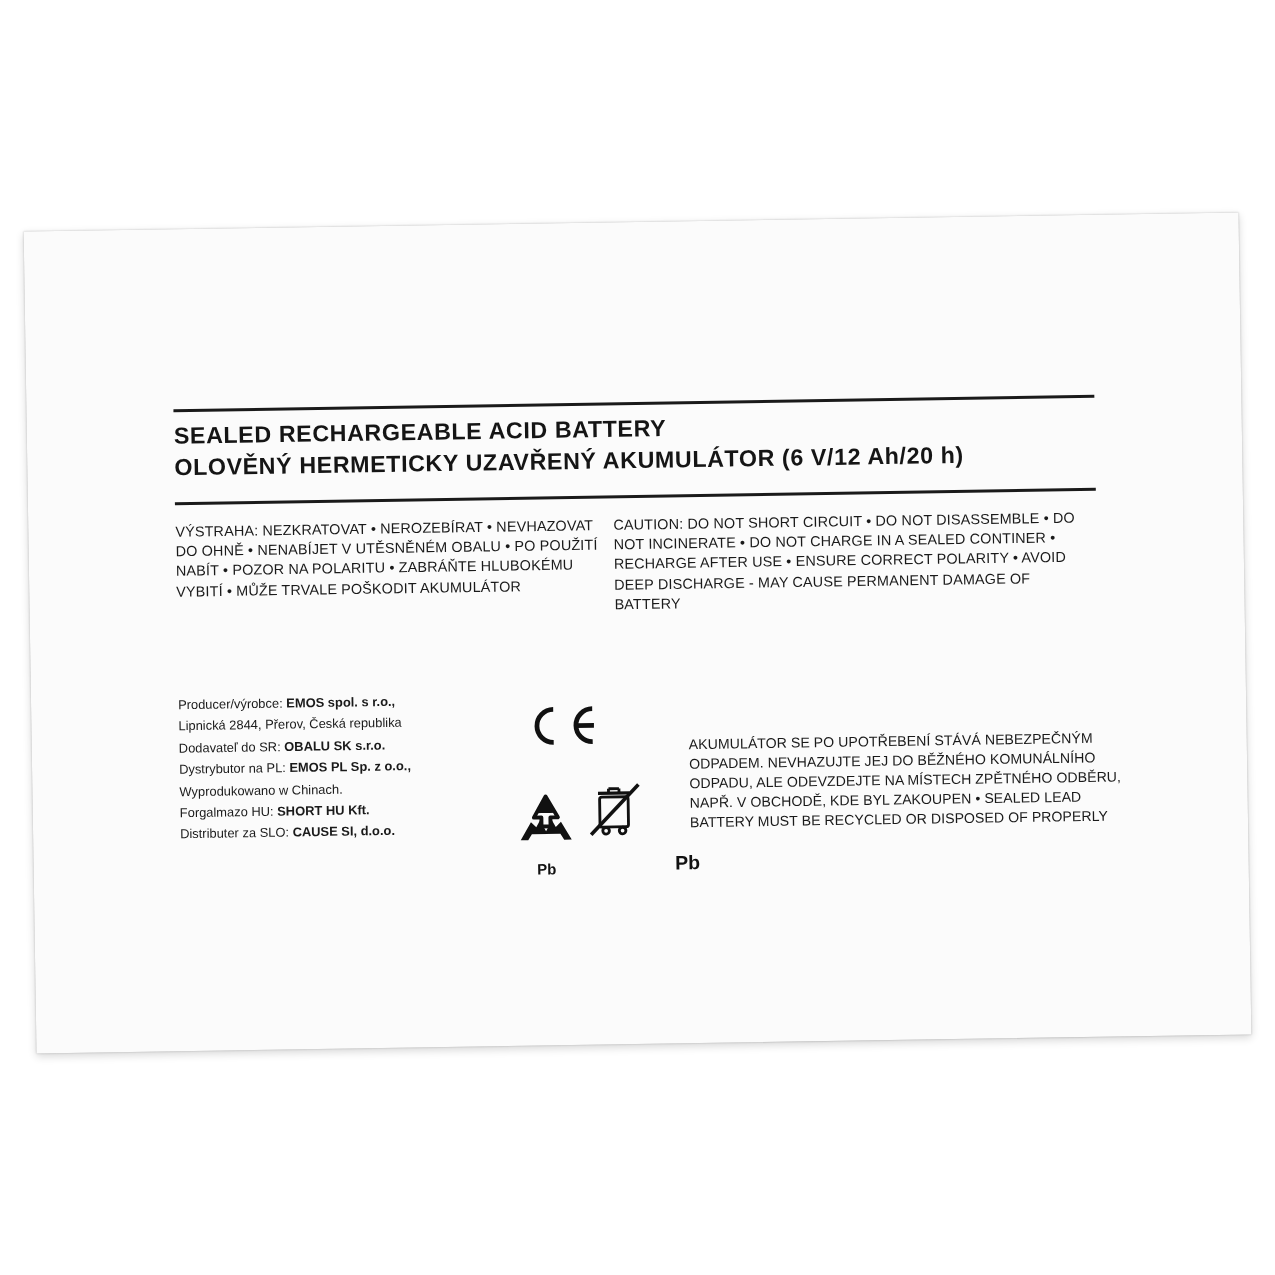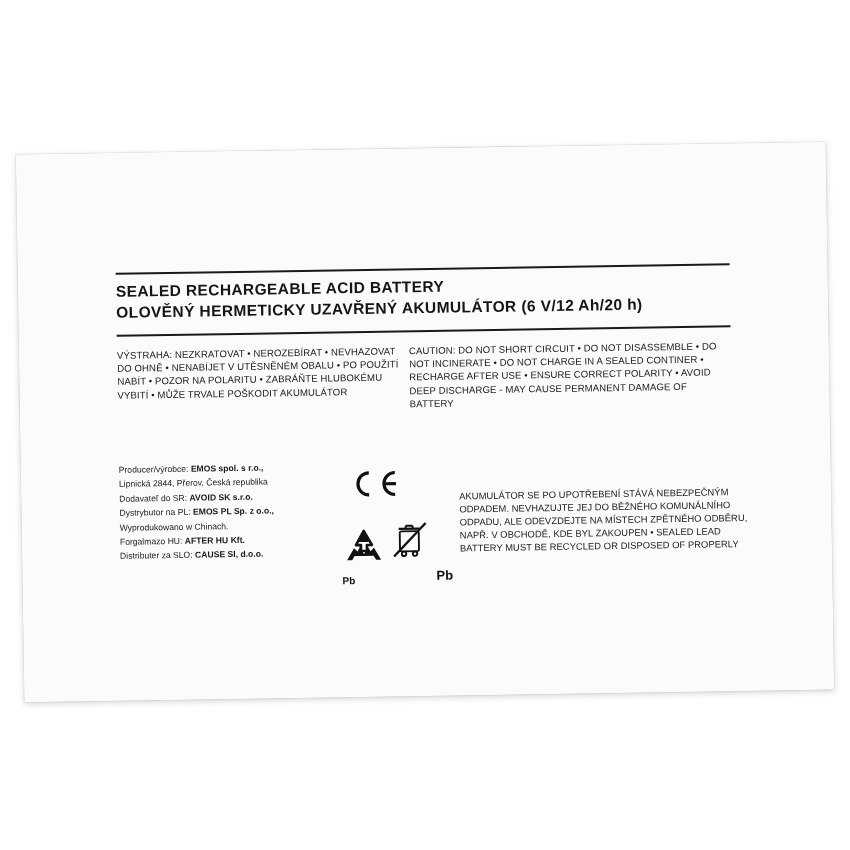--- a/index.html
+++ b/index.html
@@ -96,21 +96,21 @@
 
   .recycle-group {
     position: absolute;
     top: 58px;
   }
   #recycle-1 { left: 2px; }
   .pb-text {
     position: absolute;
     top: 48px;
     width: 44px;
-    text-align: left;
+    text-align: center;
     font-size: 11px;
     font-weight: bold;
     color: #111;
   }
   #pb-1 { left: 0px; font-size: 10px; }
   #pb-2 { left: 48px; font-size: 13px; }
 
   #bin-symbol {
     position: absolute;
     left: 48px;
@@ -142,24 +142,24 @@
     </div>
 
     <div class="rule" id="rule-bottom"></div>
 
     <div class="warn-col" id="warn-cz">VÝSTRAHA: NEZKRATOVAT • NEROZEBÍRAT • NEVHAZOVAT DO OHNĚ • NENABÍJET V UTĚSNĚNÉM OBALU • PO POUŽITÍ NABÍT • POZOR NA POLARITU • ZABRÁŇTE HLUBOKÉMU VYBITÍ • MŮŽE TRVALE POŠKODIT AKUMULÁTOR</div>
     <div class="warn-col" id="warn-en">CAUTION: DO NOT SHORT CIRCUIT • DO NOT DISASSEMBLE • DO NOT INCINERATE • DO NOT CHARGE IN A SEALED CONTINER • RECHARGE AFTER USE • ENSURE CORRECT POLARITY • AVOID DEEP DISCHARGE - MAY CAUSE PERMANENT DAMAGE OF BATTERY</div>
 
     <div id="producer-block">
       <div class="producer-line"><span>Producer/výrobce: </span><span class="strong">EMOS spol. s r.o.,</span></div>
       <div class="producer-line"><span>Lipnická 2844, Přerov, Česká republika</span></div>
-      <div class="producer-line"><span>Dodavateľ do SR: </span><span class="strong">AVOID SK s.r.o.</span></div>
+      <div class="producer-line"><span>Dodavateľ do SR: </span><span class="strong">OBALU SK s.r.o.</span></div>
       <div class="producer-line"><span>Dystrybutor na PL: </span><span class="strong">EMOS PL Sp. z o.o.,</span></div>
       <div class="producer-line"><span>Wyprodukowano w Chinach.</span></div>
-      <div class="producer-line"><span>Forgalmazo HU: </span><span class="strong">AFTER HU Kft.</span></div>
+      <div class="producer-line"><span>Forgalmazo HU: </span><span class="strong">SHORT HU Kft.</span></div>
       <div class="producer-line"><span>Distributer za SLO: </span><span class="strong">CAUSE SI, d.o.o.</span></div>
     </div>
 
     <div id="symbols">
 
       <div id="ce-mark">
         <svg width="58" height="30" viewBox="0 0 58 30">
           <path d="M22 4 A11 11 0 1 0 22 26" fill="none" stroke="#111" stroke-width="3.2"></path>
           <path d="M48 4 A11 11 0 1 0 48 26" fill="none" stroke="#111" stroke-width="3.2"></path>
           <rect x="37" y="13.5" width="12" height="3.2" fill="#111"></rect>

